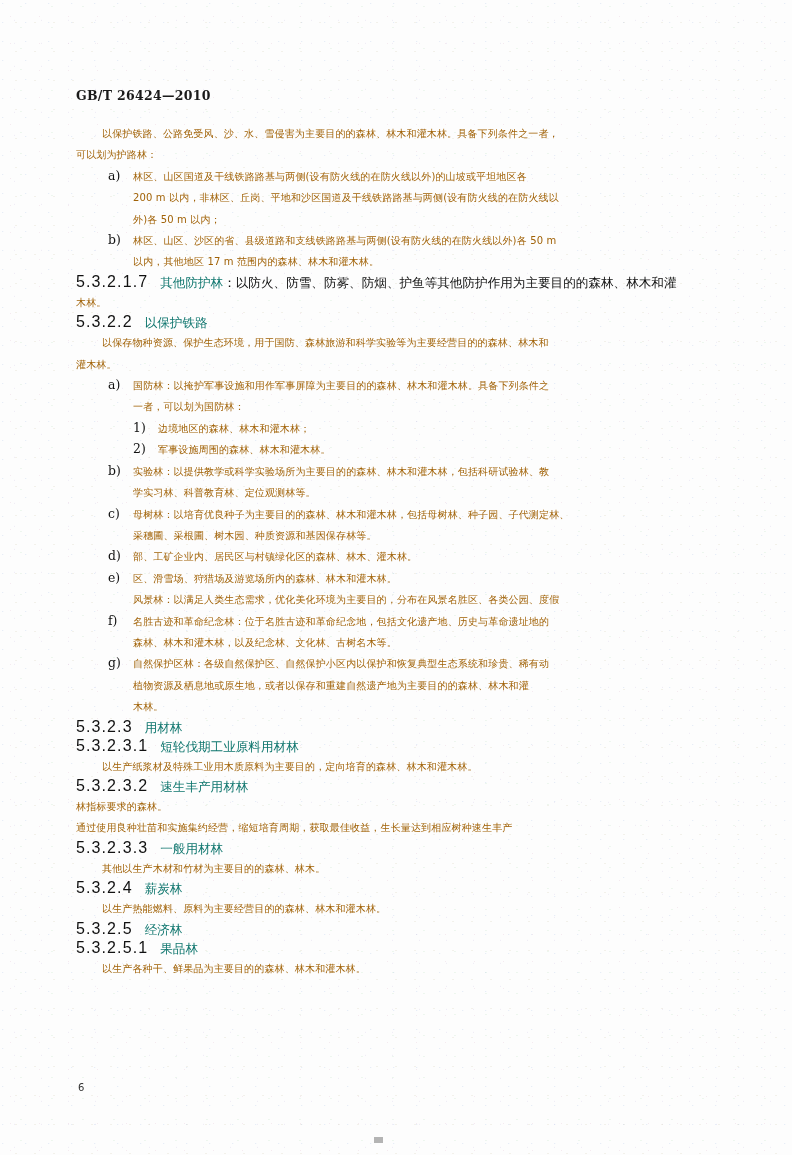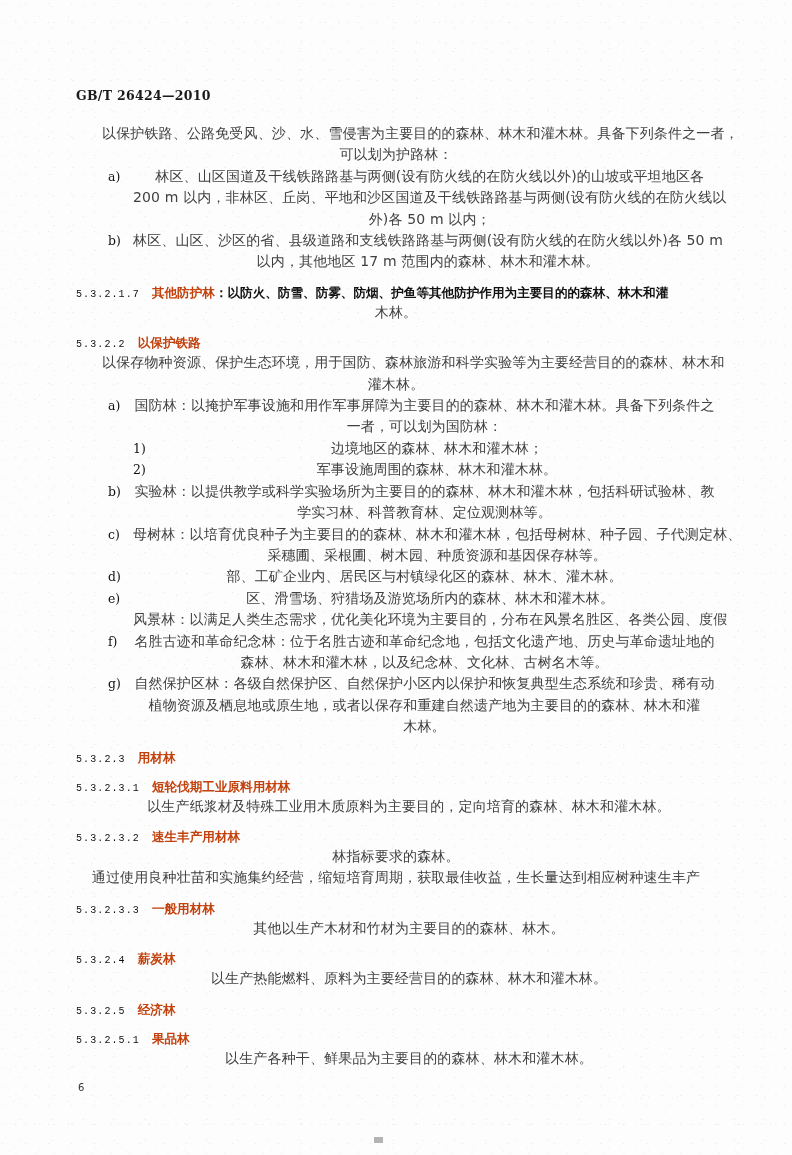--- a/index.html
+++ b/index.html
@@ -47,59 +47,57 @@
 
   .body-area {
     position: absolute;
     left: 76px;
     top: 119px;
     width: 640px;
   }
 
   
   .ln {
-    font-size: 14px;
+    font-size: 10px;
     line-height: 21.4px;
-    color: #404040;
+    color: #a16207;
     letter-spacing: 0.15px;
     white-space: nowrap;
-    text-align: center;
   }
 
   
   .para {
     margin: 0;
   }
   .para .ln.first {
     text-indent: 26px;
   }
 
   
   .sec {
     margin: 0;
     display: flex;
     align-items: baseline;
   }
   .sec .num {
-    font-family: Liberation Mono, monospace;
-    font-size: 10px;
+    font-family: Liberation Sans, sans-serif;
+    font-size: 16px;
     letter-spacing: 1.1px;
     color: #111;
     white-space: nowrap;
-    margin-top: 16px;
   }
   .sec .ttl {
-    font-weight: bold;
+    font-weight: normal;
     font-size: 12.6px;
     margin-left: 12px;
-    color: #c2410c;
+    color: #0f766e;
     white-space: nowrap;
   }
   .sec .inline-rest {
-    font-weight: bold;
+    font-weight: normal;
     font-size: 12.6px;
     color: #111;
     white-space: nowrap;
   }
 
   
   .li {
     display: flex;
     align-items: baseline;
     margin: 0;

